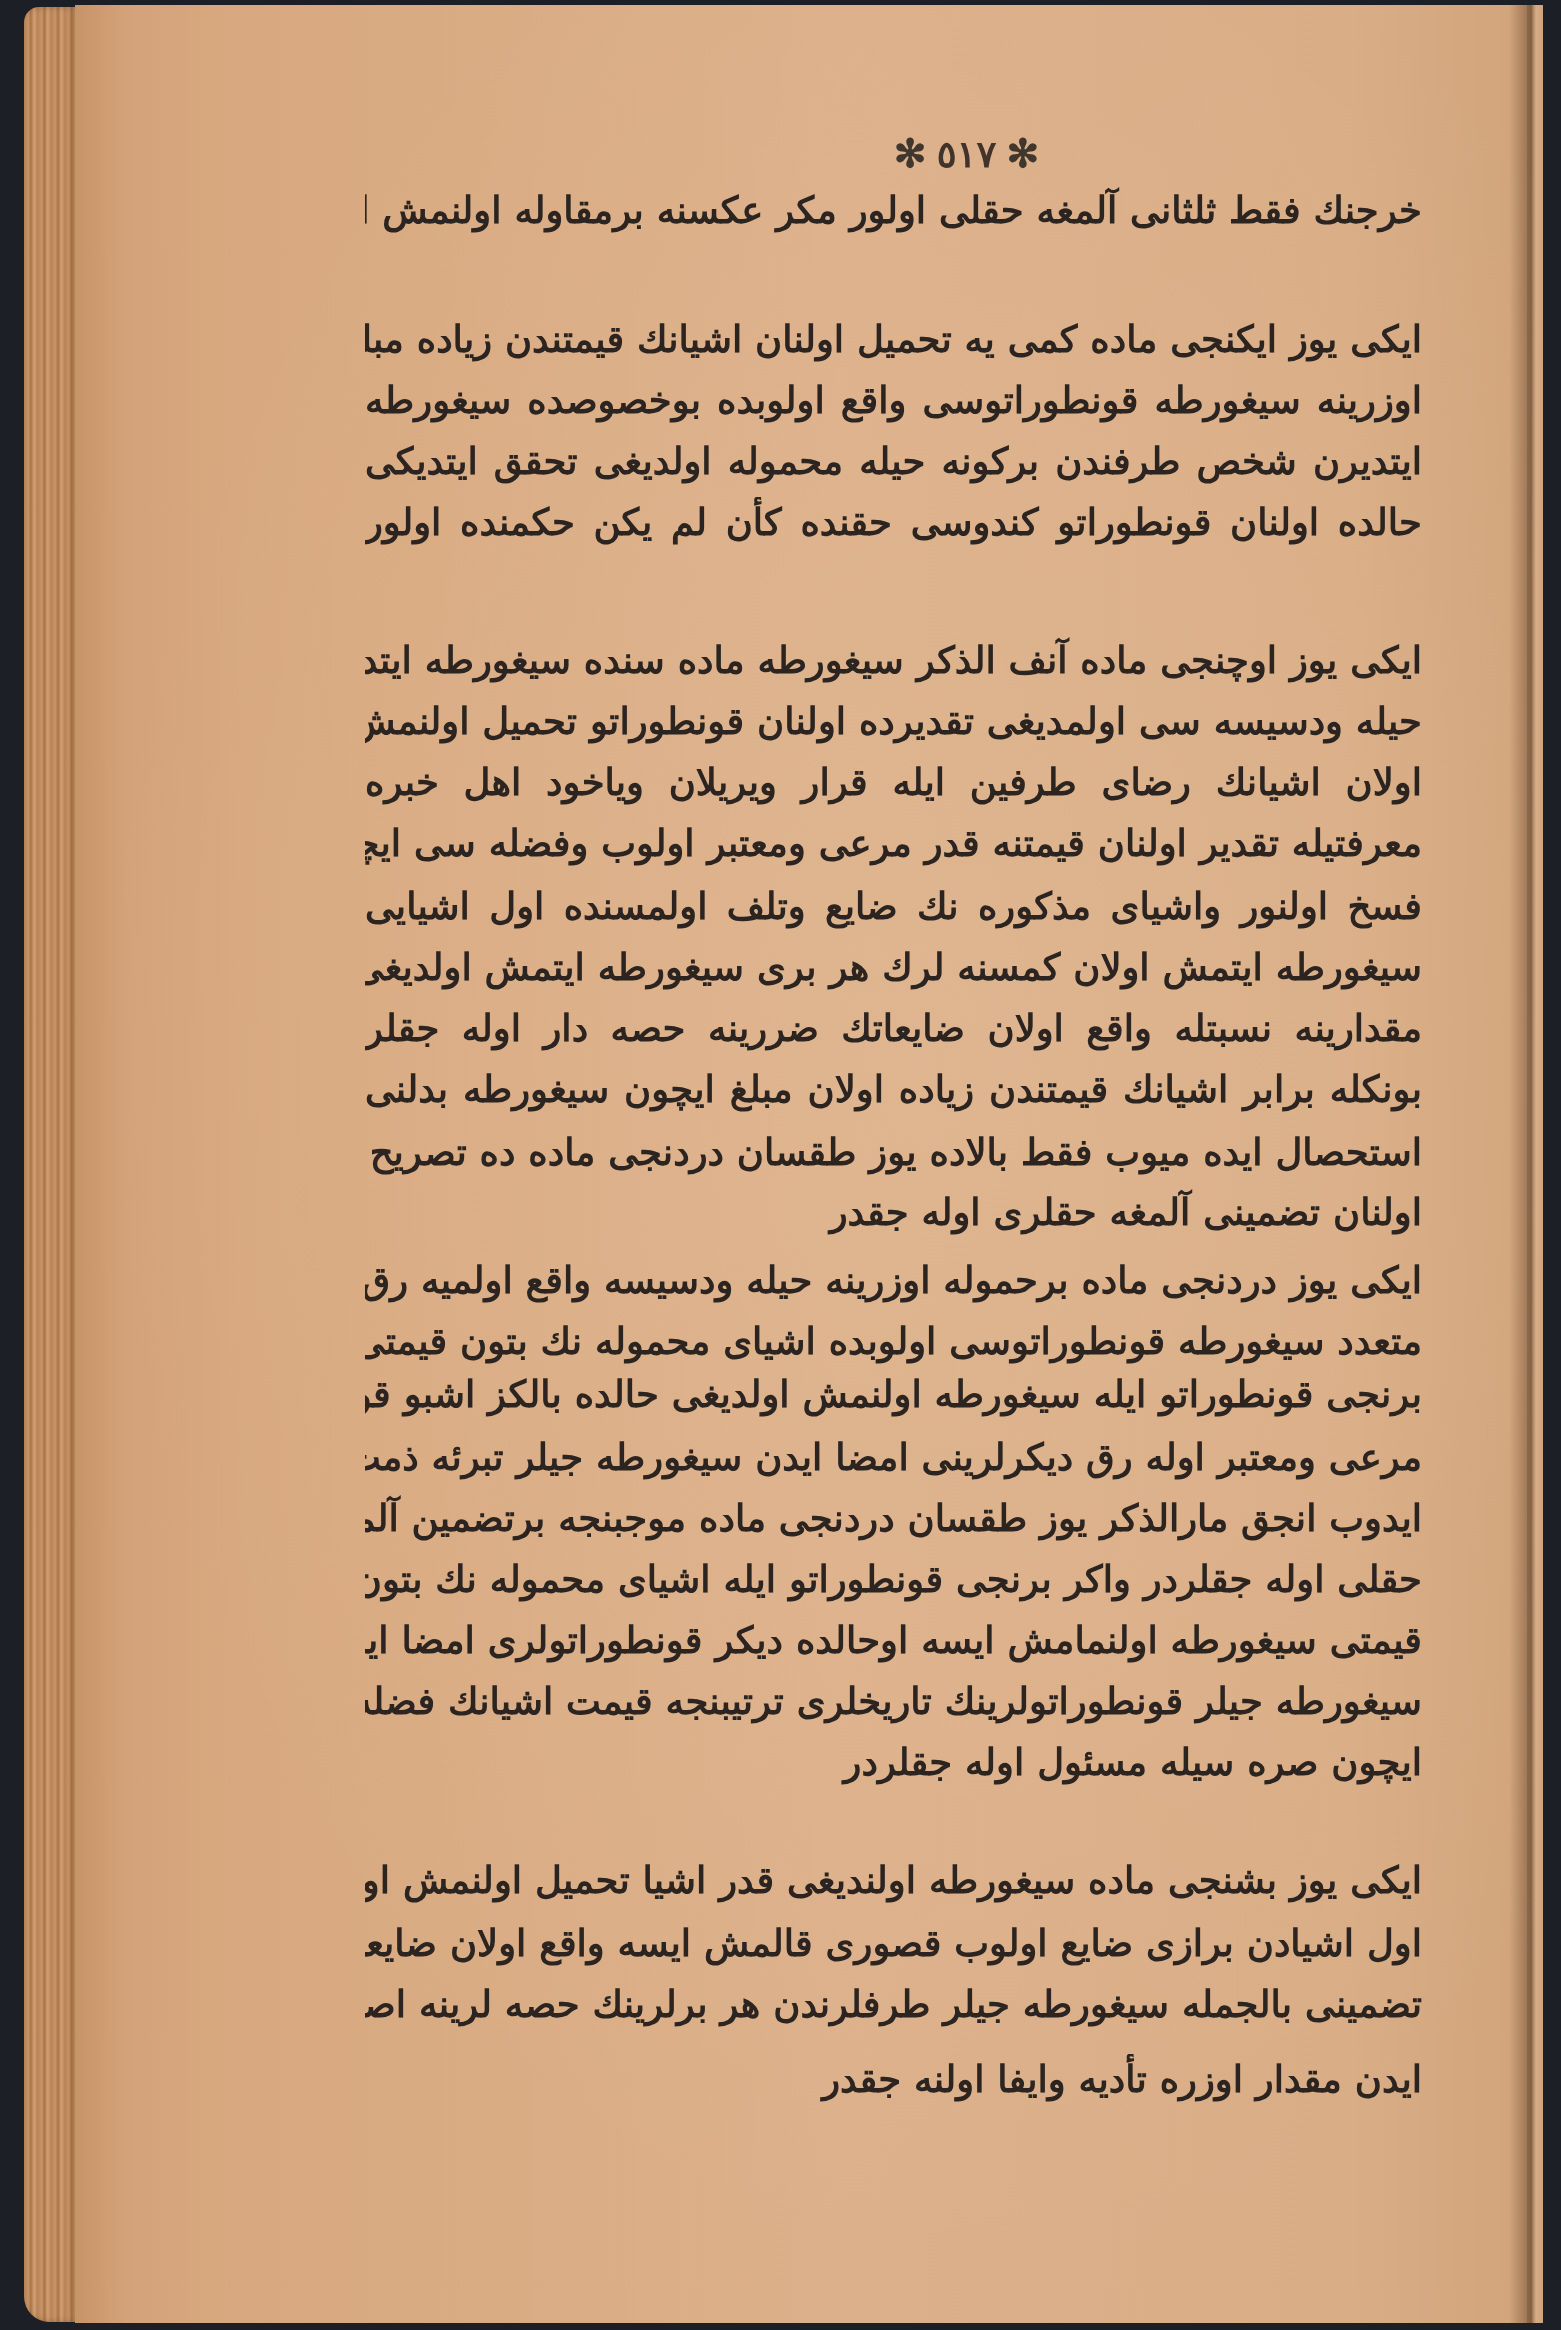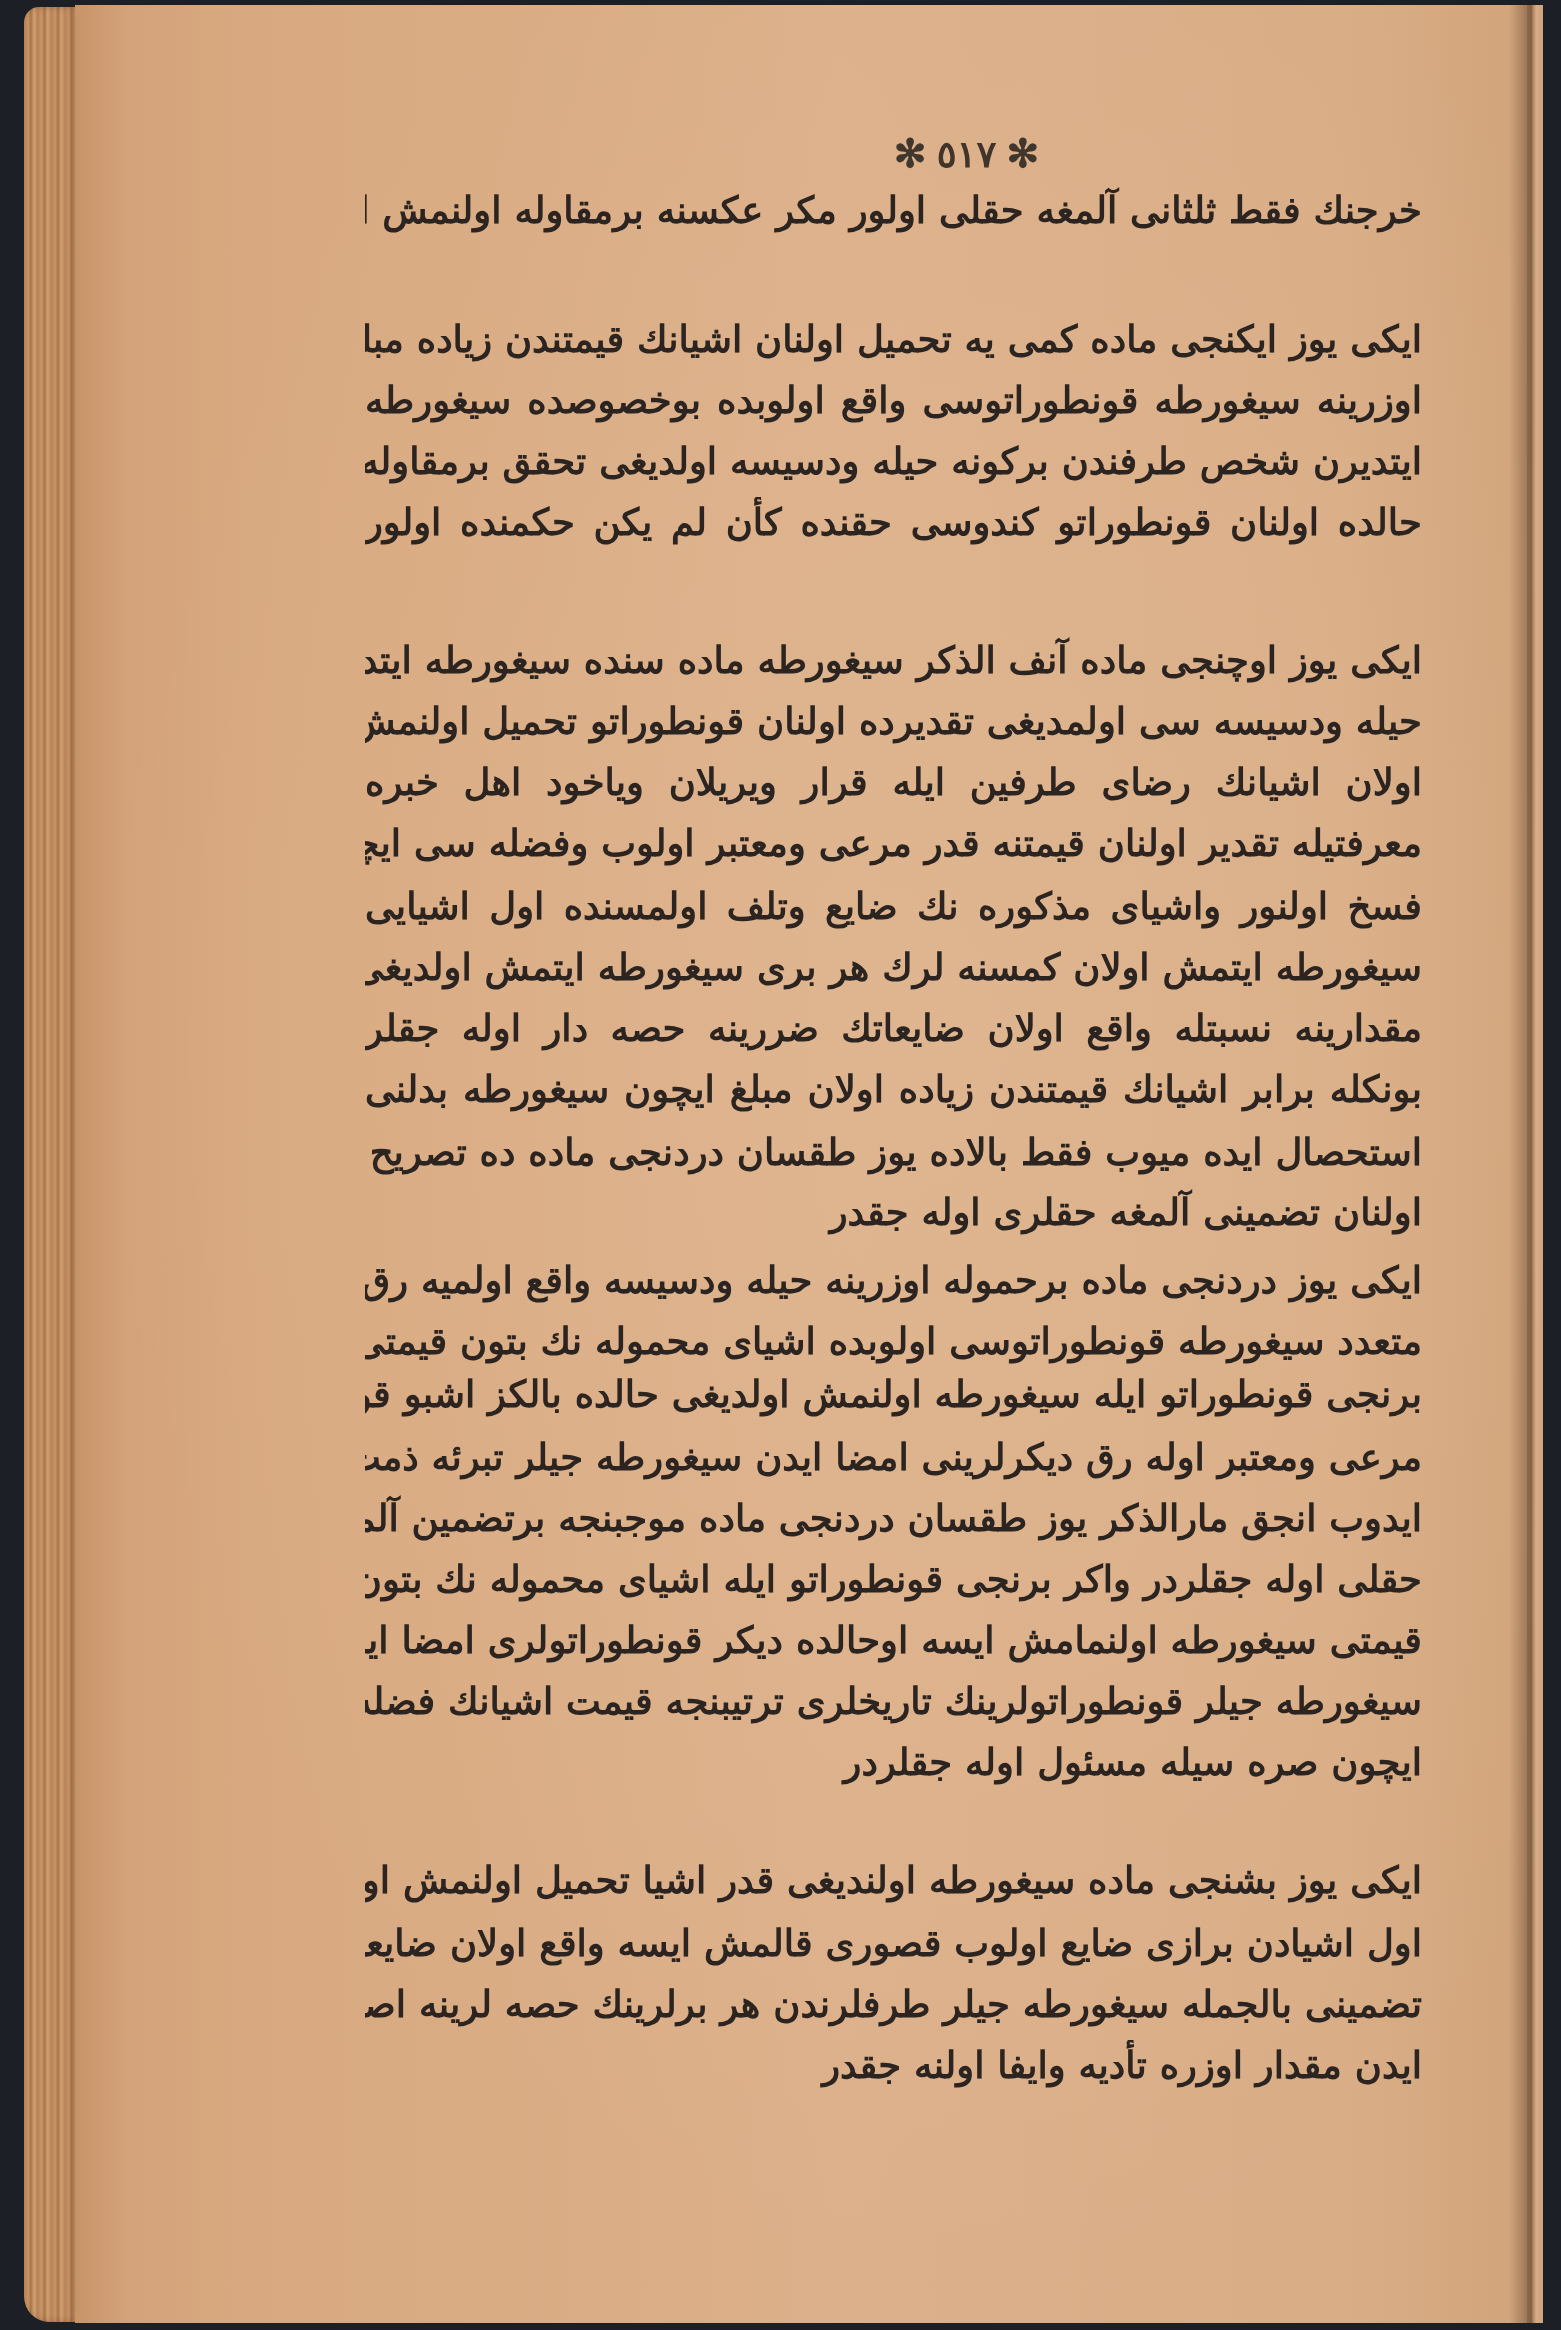--- a/index.html
+++ b/index.html
@@ -117,21 +117,21 @@
   </div>
   <div class="right-edge-line"></div>
 
   <div class="text-block" style="top:185px;">
     <div class="line" style="top:0px;">خرجنك فقط ثلثانی آلمغه حقلی اولور مكر عكسنه برمقاوله اولنمش اوله</div>
   </div>
 
   <div class="text-block" style="top:314px;">
     <div class="line" style="top:0px;">ایكی یوز ایكنجی ماده   كمی یه تحمیل اولنان اشیانك قیمتندن زیاده مبلغ</div>
     <div class="line" style="top:61px;">اوزرینه سیغورطه قونطوراتوسی واقع اولوبده بوخصوصده سیغورطه</div>
-    <div class="line" style="top:122px;">ایتدیرن شخص طرفندن بركونه حیله ودسیسه اولدیغی تحقق برمقاوله</div>
+    <div class="line" style="top:122px;">ایتدیرن شخص طرفندن بركونه حیله محموله اولدیغی تحقق ایتدیكی</div>
     <div class="line" style="top:183px;">حالده اولنان قونطوراتو كندوسی حقنده كأن لم یكن حكمنده اولور</div>
   </div>
 
   <div class="text-block" style="top:635px;">
     <div class="line" style="top:0px;">ایكی یوز اوچنجی ماده   آنف الذكر سیغورطه ماده سنده سیغورطه ایتدیره نك</div>
     <div class="line" style="top:61px;">حیله ودسیسه سی اولمدیغی تقدیرده اولنان قونطوراتو تحمیل اولنمش</div>
     <div class="line" style="top:122px;">اولان اشیانك رضای طرفین ایله قرار ویریلان ویاخود اهل خبره</div>
     <div class="line" style="top:183px;">معرفتیله تقدیر اولنان قیمتنه قدر مرعی ومعتبر اولوب وفضله سی ایچون</div>
     <div class="line" style="top:246px;">فسخ اولنور واشیای مذكوره نك ضایع وتلف اولمسنده اول اشیایی</div>
     <div class="line" style="top:307px;">سیغورطه ایتمش اولان كمسنه لرك هر بری سیغورطه ایتمش اولدیغی مبلغك</div>
@@ -150,16 +150,16 @@
     <div class="line" style="top:307px;">حقلی اوله جقلردر واكر برنجی قونطوراتو ایله اشیای محموله نك بتون</div>
     <div class="line" style="top:368px;">قیمتی سیغورطه اولنمامش ایسه اوحالده دیكر قونطوراتولری امضا ایدن</div>
     <div class="line" style="top:429px;">سیغورطه جیلر قونطوراتولرینك تاریخلری ترتیبنجه قیمت اشیانك فضله سی</div>
     <div class="line short" style="top:490px;">ایچون صره سیله مسئول اوله جقلردر</div>
   </div>
 
   <div class="text-block" style="top:1855px;">
     <div class="line" style="top:0px;">ایكی یوز بشنجی ماده   سیغورطه اولندیغی قدر اشیا تحمیل اولنمش اولوبده</div>
     <div class="line" style="top:63px;">اول اشیادن برازی ضایع اولوب قصوری قالمش ایسه واقع اولان ضایعاتك</div>
     <div class="line" style="top:124px;">تضمینی بالجمله سیغورطه جیلر طرفلرندن هر برلرینك حصه لرینه اصابت</div>
-    <div class="line short" style="top:185px;">ایدن مقدار اوزره تأدیه وایفا اولنه جقدر</div>
+    <div class="line short" style="top:199px;">ایدن مقدار اوزره تأدیه وایفا اولنه جقدر</div>
   </div>
 </div>
 
 
 </body></html>

